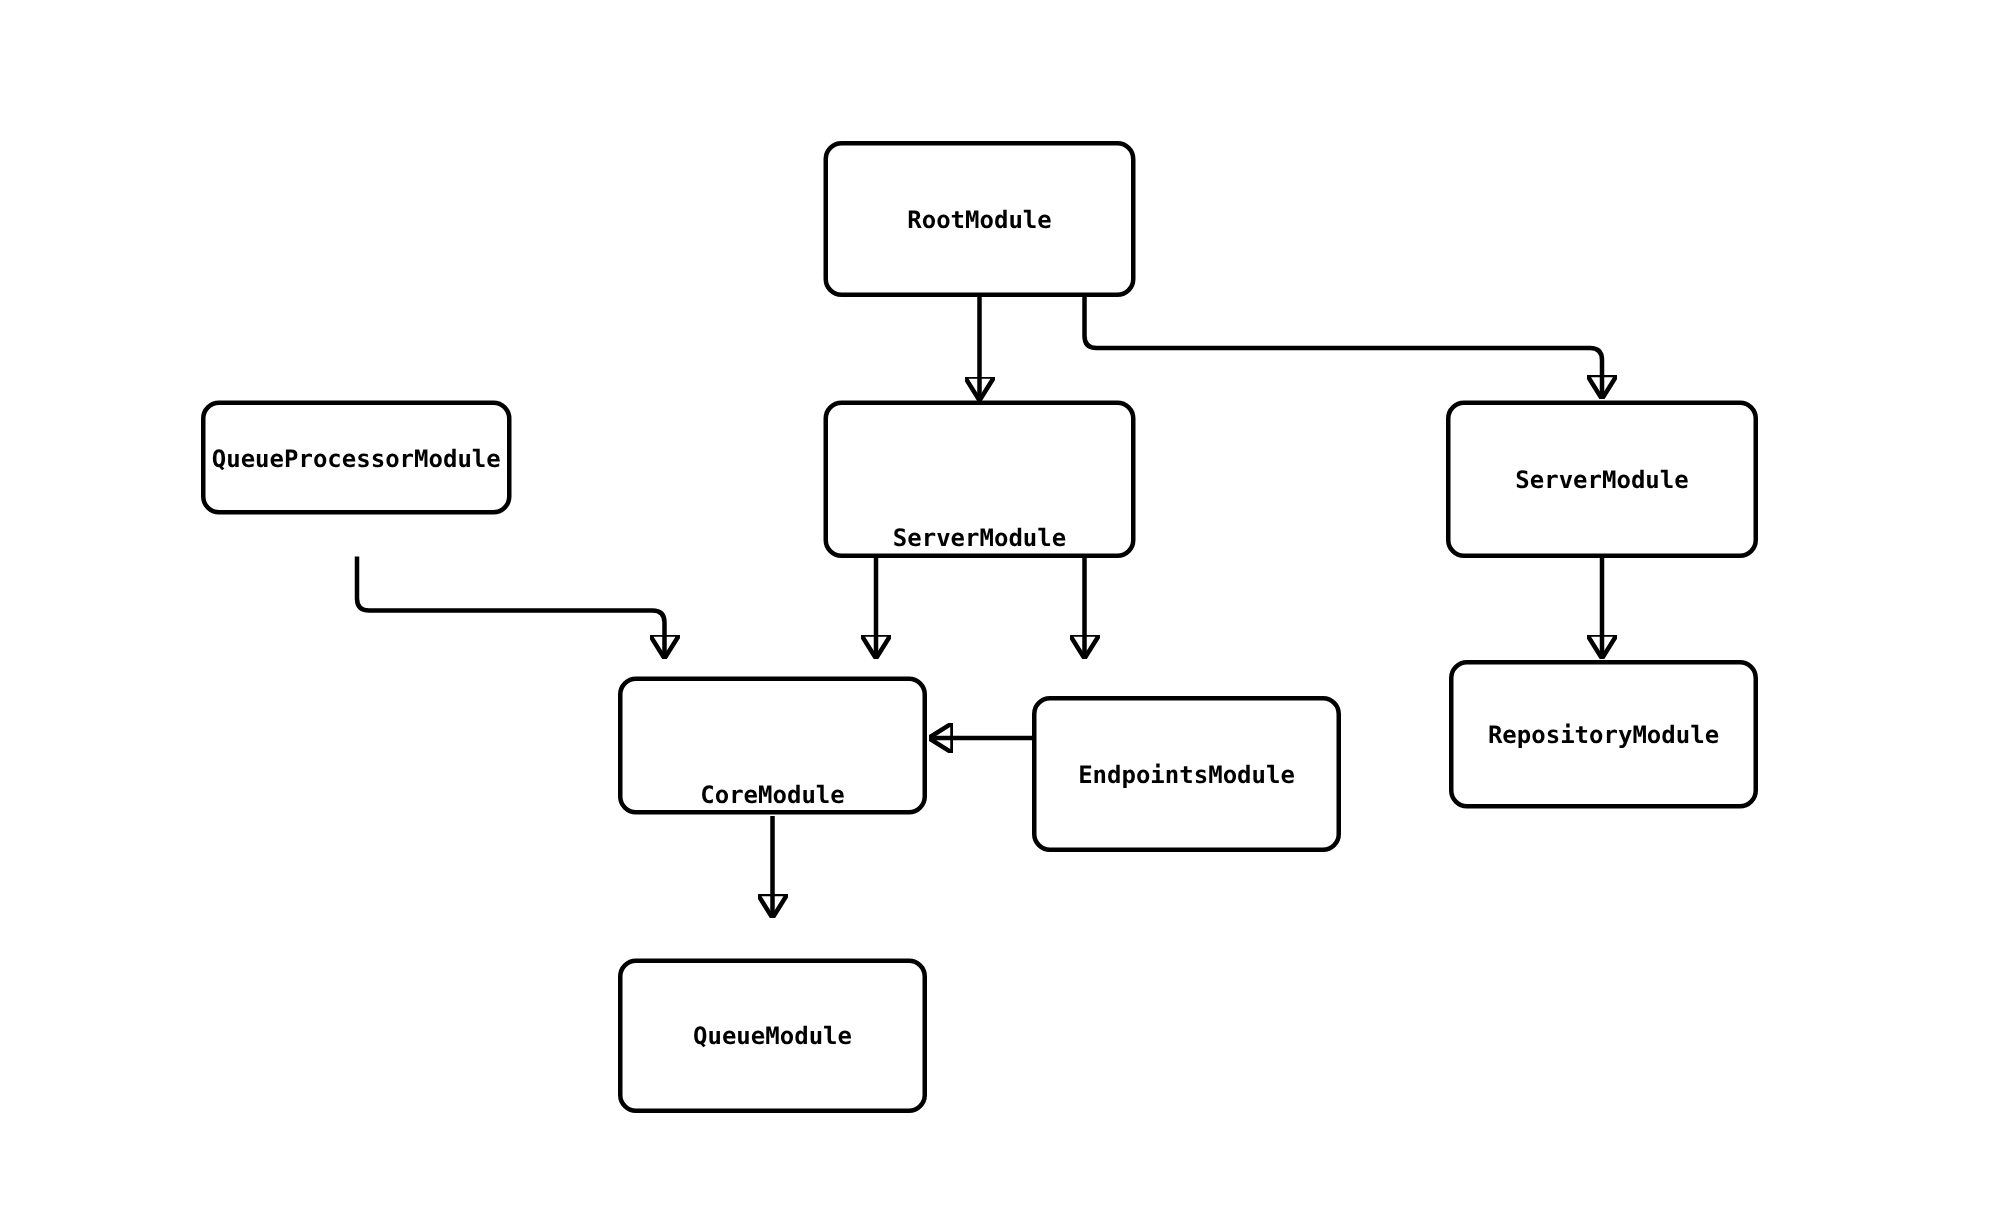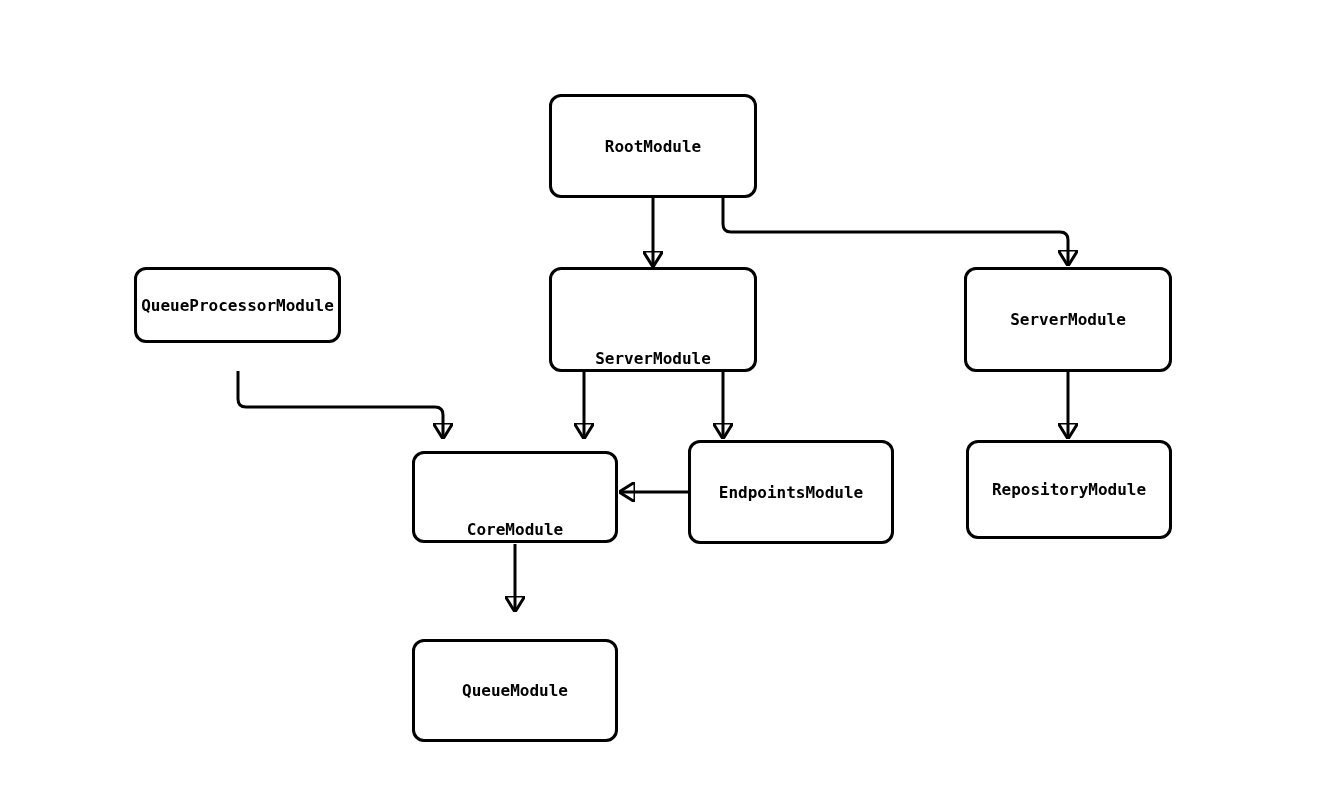--- a/index.html
+++ b/index.html
@@ -76,21 +76,21 @@
   <div class="node" style="left:964px; top:267px; width:208px; height:105px;">
     <span>Server</span>
     <span>Module</span>
   </div>
 
   <div class="node" style="left:412px; top:451px; width:206px; height:92px;align-items:flex-end;">
     <span>Core</span>
     <span>Module</span>
   </div>
 
-  <div class="node" style="left:688px; top:440px; width:206px; height:104px;">
+  <div class="node" style="left:688px; top:464px; width:206px; height:104px;">
     <span>Endpoints</span>
     <span>Module</span>
   </div>
 
   <div class="node" style="left:966px; top:440px; width:206px; height:99px;">
     <span>Repository</span>
     <span>Module</span>
   </div>
 
   <div class="node" style="left:412px; top:639px; width:206px; height:103px;">

